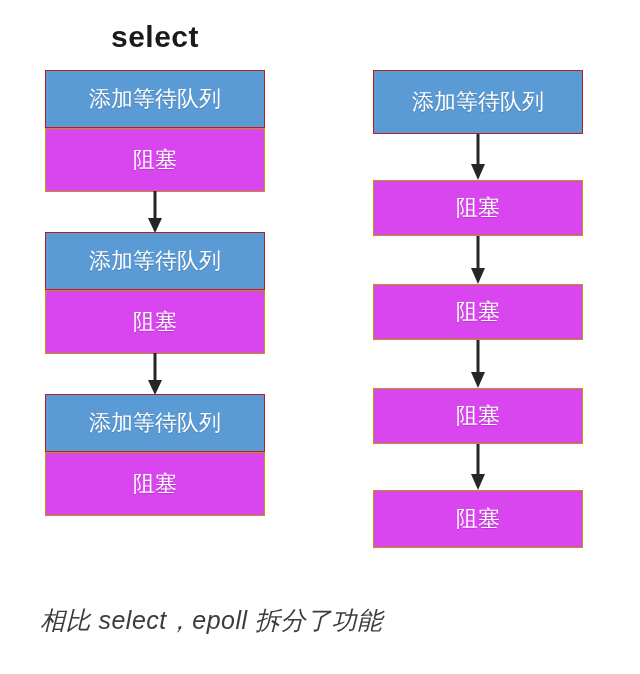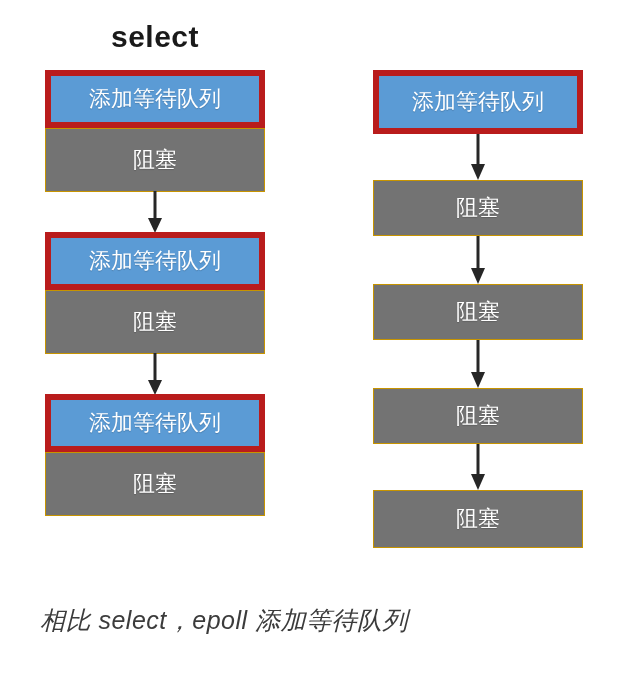--- a/index.html
+++ b/index.html
@@ -42,27 +42,27 @@
     position: absolute;
     box-sizing: border-box;
     display: flex;
     align-items: center;
     justify-content: center;
     line-height: 1;
     white-space: nowrap;
   }
   .node-blue {
     background: #5b9bd5;
-    border: 6px solid #b91c1c;
+    border: 1px solid #b91c1c;
     color: #ffffff;
     font-size: 22px;
     text-shadow: 0 1px 1px rgba(0,0,0,0.18);
   }
   .node-yellow {
-    background: #737373;
+    background: #d946ef;
     border: 1px solid #c79400;
     color: #ffffff;
     font-size: 22px;
     text-shadow: 0 1px 1px rgba(0,0,0,0.18);
   }
 
   
   .group {
     position: absolute;
     box-sizing: border-box;
@@ -160,15 +160,15 @@
 
   <div class="arrow" style="left:469px; top:444px;">
     <svg width="18" height="46" viewBox="0 0 18 46">
       <line x1="9" y1="0" x2="9" y2="36" stroke="#262626" stroke-width="3"></line>
       <polygon points="9,46 2,30 16,30" fill="#262626"></polygon>
     </svg>
   </div>
 
   <div class="node node-yellow" style="left:373px; top:490px; width:210px; height:58px;">阻塞</div>
 
-  <div id="caption">相比 select，epoll 添加等待队列</div>
+  <div id="caption">相比 select，epoll 拆分了功能</div>
 
 </div>
 
 </body></html>

